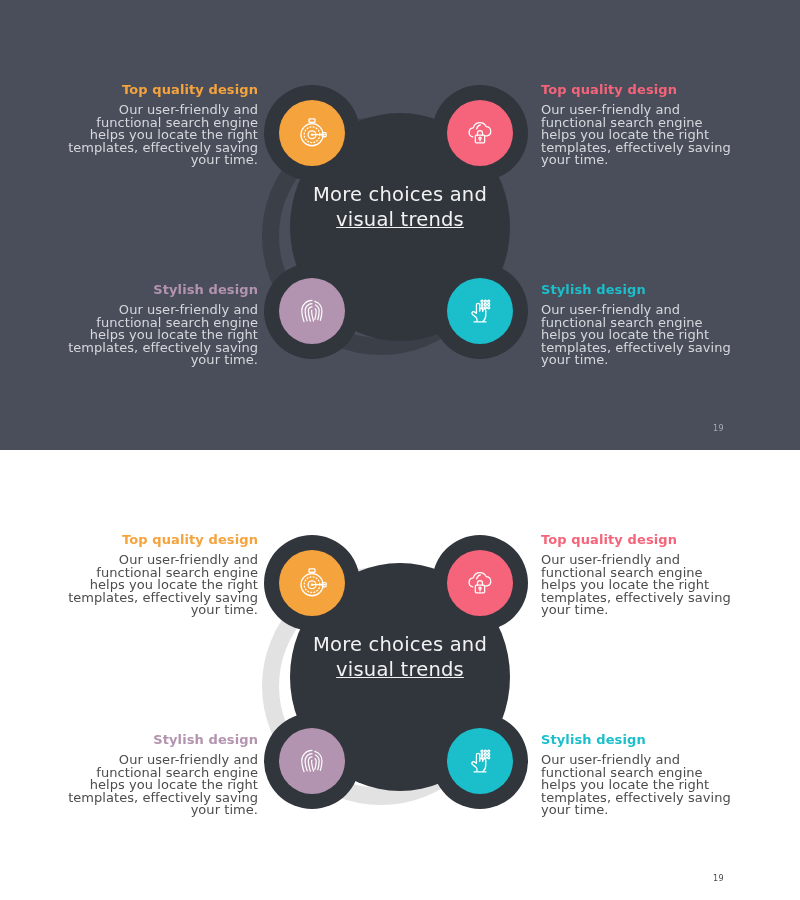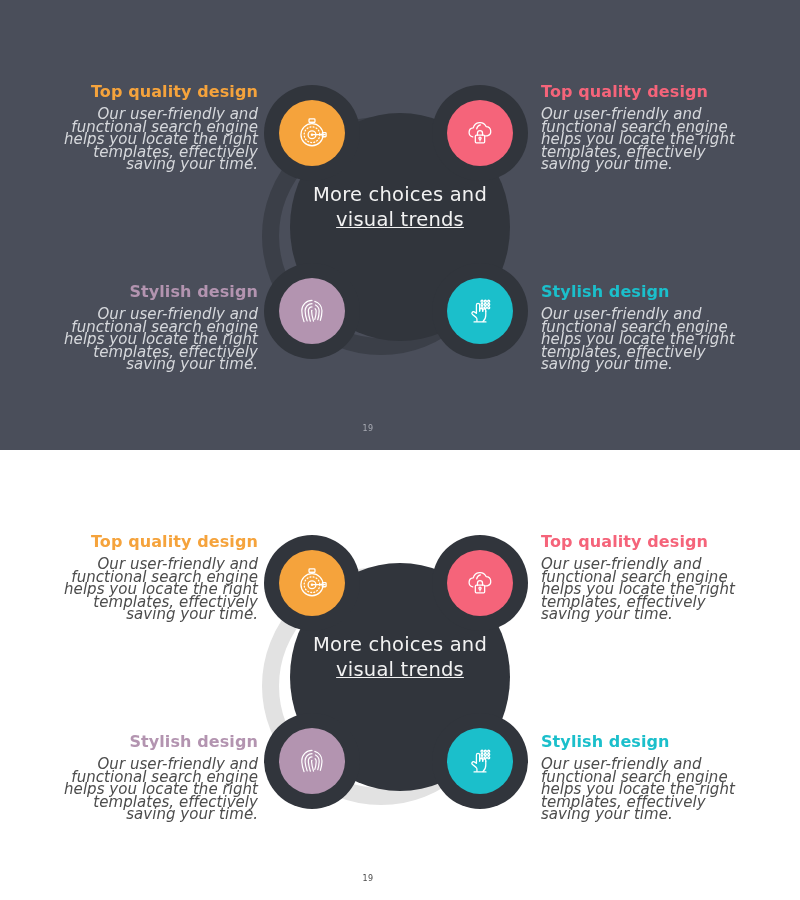--- a/index.html
+++ b/index.html
@@ -103,48 +103,47 @@
   .ic-tr { left: 199px; top: 15px;  }
   .ic-bl { left: 31px;  top: 193px; }
   .ic-br { left: 199px; top: 193px; }
 
   .icon-circle svg { display: block; }
 
   
   .block { position: absolute; width: 200px; }
   .block h3 {
     margin: 0 0 7px 0;
-    font-size: 16px;
+    font-size: 13px;
     font-weight: 700;
     letter-spacing: .1px;
   }
   .block p {
     margin: 0;
-    font-size: 15px;
+    font-size: 13px;
     line-height: 12.6px;
     color: #d6d8dc;
     letter-spacing: .05px;
-    font-style: italic;
   }
   .slide-light .block p { color: #4c4c4c; }
 
   .block-left  { text-align: right; }
   .block-right { text-align: left;  }
 
   .b-tl { left: 58px;  top: 82px;  }
   .b-tr { left: 541px; top: 82px;  }
   .b-bl { left: 58px;  top: 282px; }
   .b-br { left: 541px; top: 282px; }
 
   
   .page-num {
     position: absolute;
-    left: 6px;
+    left: 0;
     width: 724px;
-    text-align: center;
+    text-align: right;
     font-size: 8px;
     letter-spacing: .4px;
   }
   .slide-dark .page-num  { top: 424px; color: #a8abb4; }
   .slide-light .page-num { top: 874px; color: #4a4a4a; }
 
   .divider {
     position: absolute;
     left: 0; top: 450px;
     width: 800px; height: 1px;

